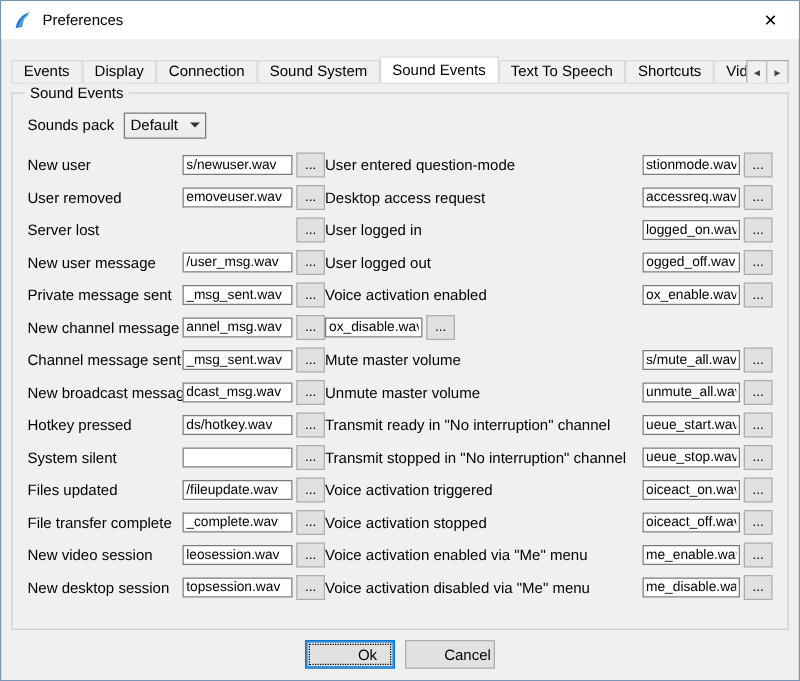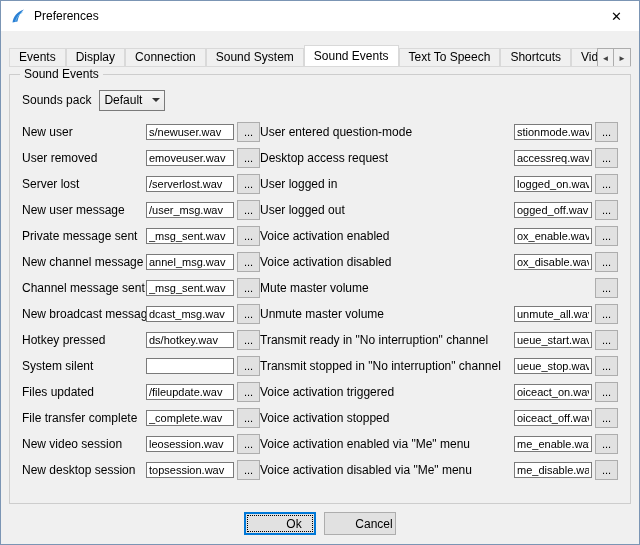--- a/index.html
+++ b/index.html
@@ -203,21 +203,20 @@
           <input class="ev-input" value="s/newuser.wav" style="">
           <button class="browse-btn">...</button>
         </div>
         <div class="ev-row">
           <span class="ev-label">User removed</span>
           <input class="ev-input" value="emoveuser.wav" style="">
           <button class="browse-btn">...</button>
         </div>
         <div class="ev-row">
           <span class="ev-label">Server lost</span>
-          <input class="ev-input" value="/serverlost.wav" style="">
           <button class="browse-btn">...</button>
         </div>
         <div class="ev-row">
           <span class="ev-label">New user message</span>
           <input class="ev-input" value="/user_msg.wav" style="">
           <button class="browse-btn">...</button>
         </div>
         <div class="ev-row">
           <span class="ev-label">Private message sent</span>
           <input class="ev-input" value="_msg_sent.wav" style="">
@@ -290,26 +289,26 @@
           <span class="ev-label">User logged out</span>
           <input class="ev-input" value="ogged_off.wav" style="">
           <button class="browse-btn">...</button>
         </div>
         <div class="ev-row">
           <span class="ev-label">Voice activation enabled</span>
           <input class="ev-input" value="ox_enable.wav" style="">
           <button class="browse-btn">...</button>
         </div>
         <div class="ev-row">
-          <span class="ev-label">Voice activation disabled</span>
           <input class="ev-input" value="ox_disable.wav" style="">
           <button class="browse-btn">...</button>
         </div>
         <div class="ev-row">
           <span class="ev-label">Mute master volume</span>
+          <input class="ev-input" value="s/mute_all.wav" style="">
           <button class="browse-btn">...</button>
         </div>
         <div class="ev-row">
           <span class="ev-label">Unmute master volume</span>
           <input class="ev-input" value="unmute_all.wav" style="">
           <button class="browse-btn">...</button>
         </div>
         <div class="ev-row">
           <span class="ev-label">Transmit ready in "No interruption" channel</span>
           <input class="ev-input" value="ueue_start.wav" style="">

